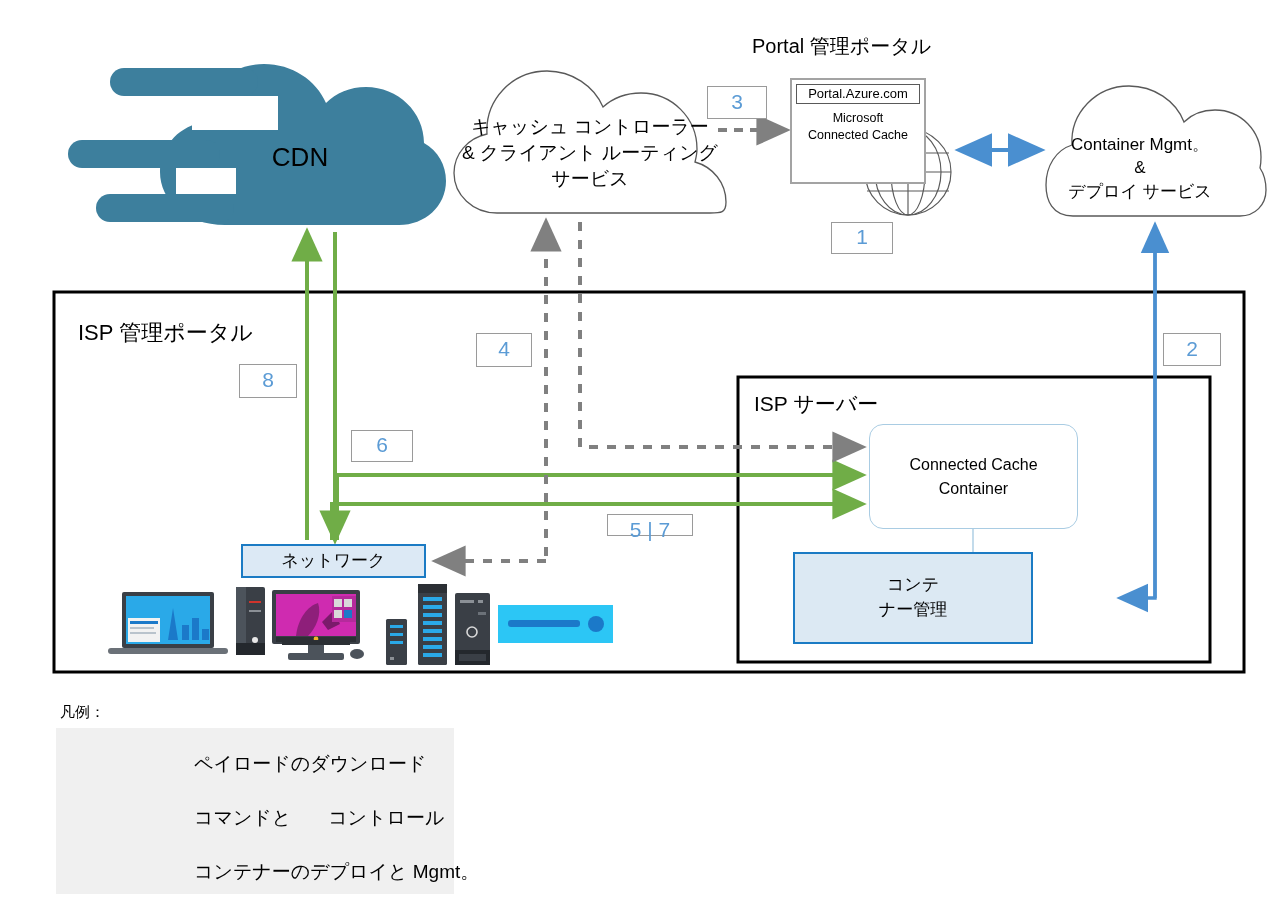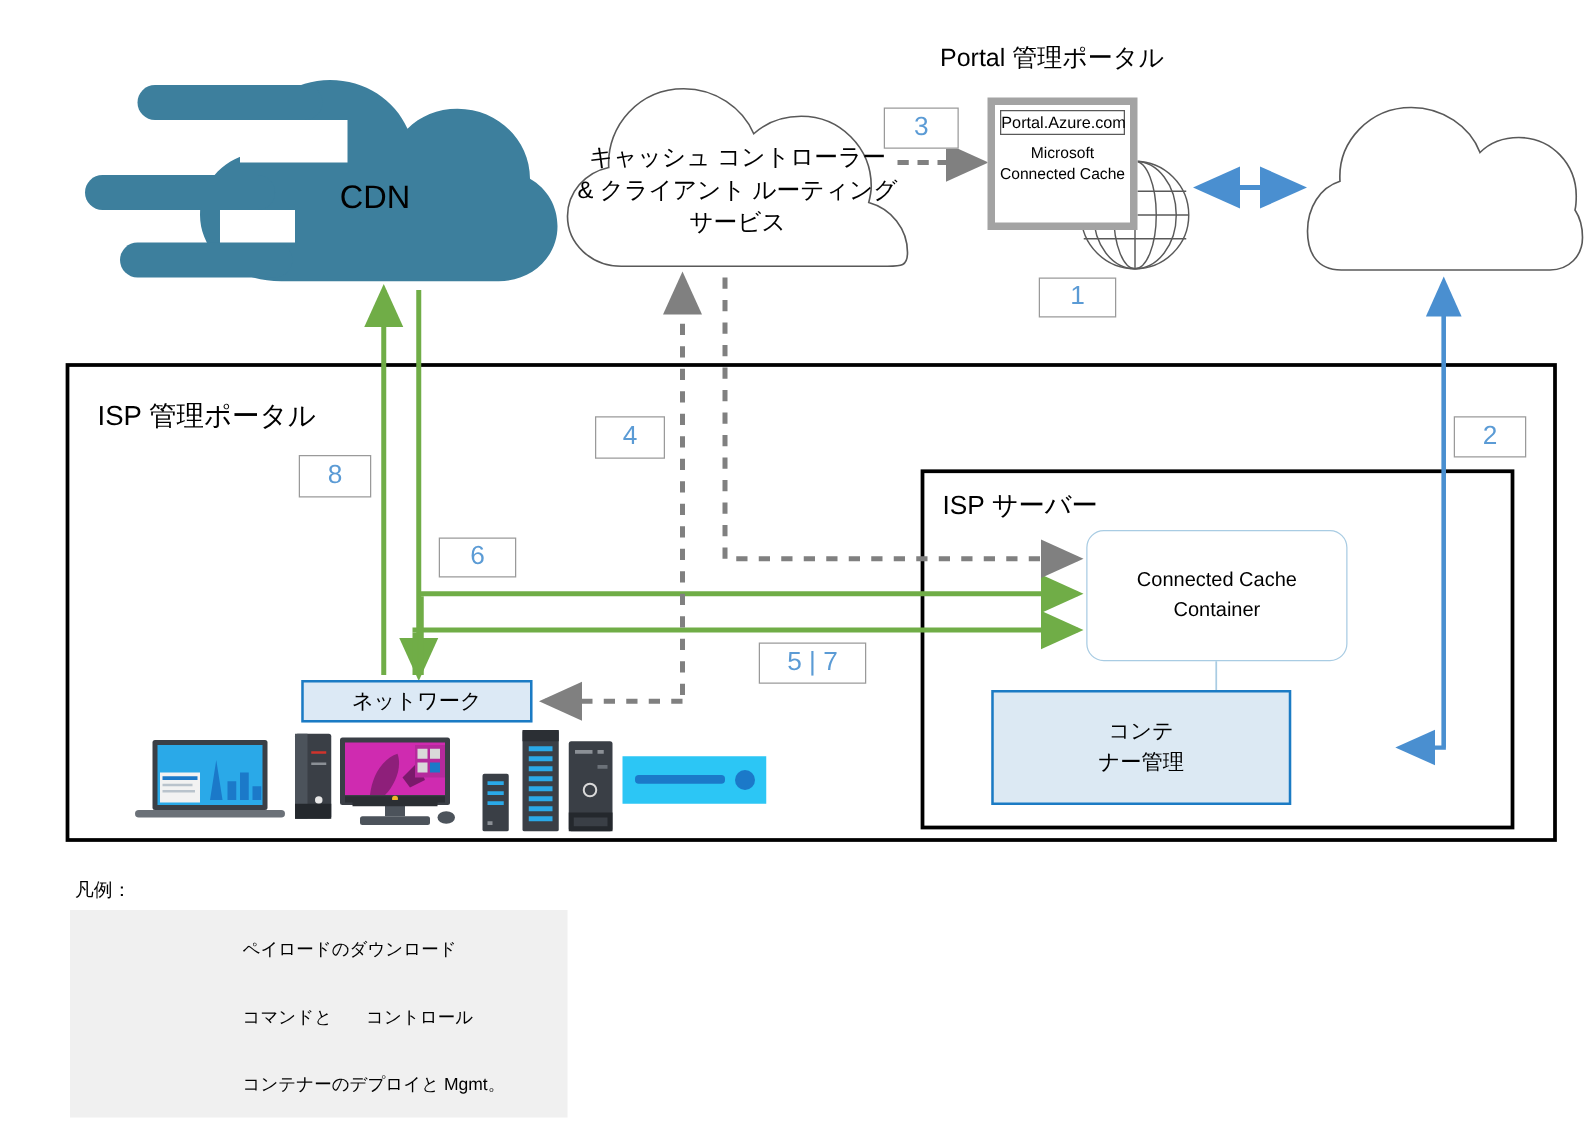--- a/index.html
+++ b/index.html
@@ -70,23 +70,23 @@
     left: 1040px;
     top: 133px;
     width: 200px;
     font-size: 17px;
   }
   
   #portal-window {
     position: absolute;
     left: 790px;
     top: 78px;
-    width: 120px;
+    width: 136px;
     height: 106px;
-    border: 6px solid #a3a3a3;
+    border: 2px solid #a3a3a3;
     background: #ffffff;
     box-sizing: border-box;
   }
   #portal-urlbar {
     position: absolute;
     left: 4px;
     top: 4px;
     right: 4px;
     height: 20px;
     border: 1px solid #595959;
@@ -182,21 +182,21 @@
   #legend-panel {
     position: absolute;
     left: 56px;
     top: 728px;
     width: 398px;
     height: 166px;
     background: #f0f0f0;
   }
   .legend-row-label {
     position: absolute;
-    font-size: 14px;
+    font-size: 19px;
     color: #000;
     white-space: pre;
   }
 </style>
 </head>
 <body>
 
 <div id="canvas">
 
   <svg class="layer" viewBox="0 0 1269 900">
@@ -392,20 +392,23 @@
   </svg>
 
   <div class="txt portal-title">Portal 管理ポータル</div>
 
   <div class="cloud-text" id="cdn-label">CDN</div>
 
   <div class="cloud-text" id="cache-cloud-label">キャッシュ コントローラー
 &amp; クライアント ルーティング
 サービス</div>
 
+  <div class="cloud-text" id="container-cloud-label">Container Mgmt。
+&amp;
+デプロイ サービス</div>
 
   <div id="portal-window">
     <div id="portal-urlbar">Portal.Azure.com</div>
     <div id="portal-body-text">Microsoft
 Connected Cache</div>
   </div>
 
   <div class="txt isp-net-label">ISP 管理ポータル</div>
 
   <div class="txt isp-srv-label">ISP サーバー</div>
@@ -418,21 +421,21 @@
   <div id="container-mgmt-box">コンテ
 ナー管理</div>
 
   <div id="callouts-host">
       <div class="callout" style="left: 831px; top: 222px; width: 62px; height: 32px; line-height: 28px;">1</div>
       <div class="callout" style="left: 1163px; top: 333px; width: 58px; height: 33px; line-height: 29px;">2</div>
       <div class="callout" style="left: 707px; top: 86px; width: 60px; height: 33px; line-height: 29px;">3</div>
       <div class="callout" style="left: 476px; top: 333px; width: 56px; height: 34px; line-height: 30px;">4</div>
       <div class="callout" style="left: 239px; top: 364px; width: 58px; height: 34px; line-height: 30px;">8</div>
       <div class="callout" style="left: 351px; top: 430px; width: 62px; height: 32px; line-height: 28px;">6</div>
-      <div class="callout" style="left: 607px; top: 514px; width: 86px; height: 33px; line-height: 29px;">5 | 7</div>
+      <div class="callout" style="left: 607px; top: 514px; width: 86px; height: 22px; line-height: 29px;">5 | 7</div>
     </div>
 
   <div id="legend-title">凡例：</div>
   <div id="legend-panel"></div>
 
   <div class="legend-row-label" style="left:194px; top:751px;">ペイロードのダウンロード</div>
   <div class="legend-row-label" style="left:194px; top:805px;">コマンドと       コントロール</div>
   <div class="legend-row-label" style="left:194px; top:859px;">コンテナーのデプロイと Mgmt。</div>
 
 </div>

